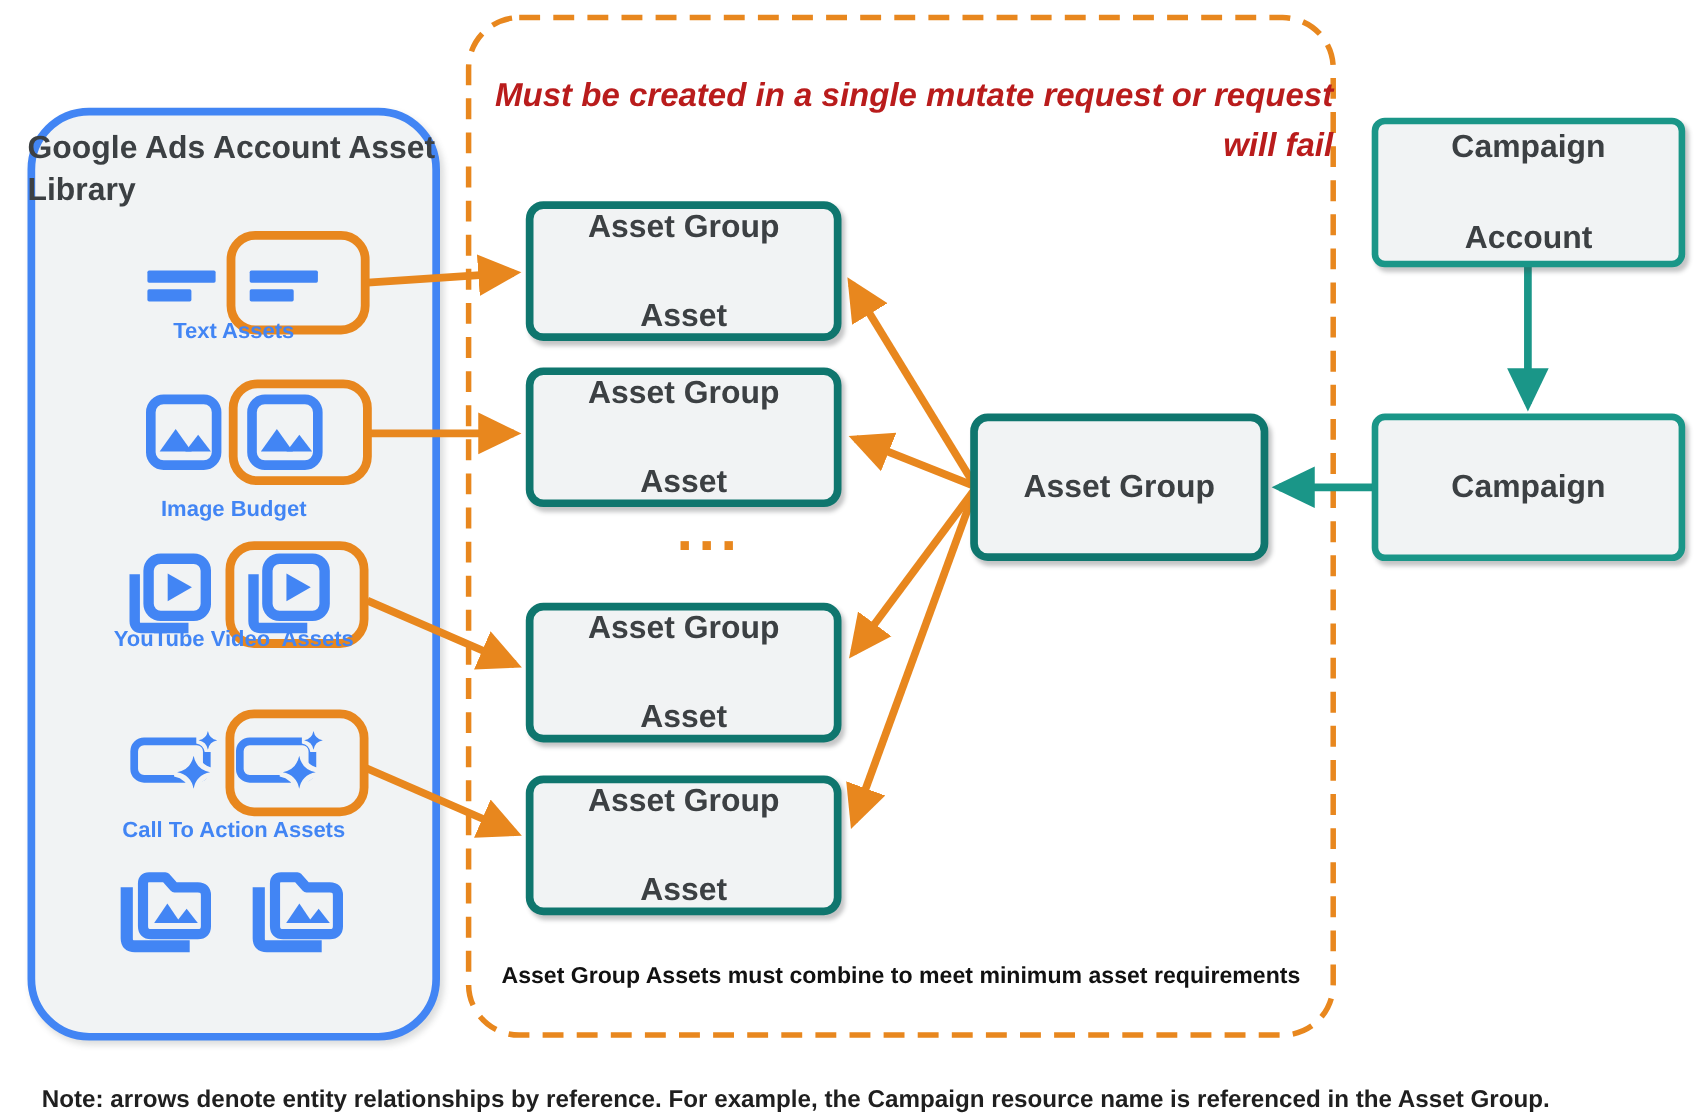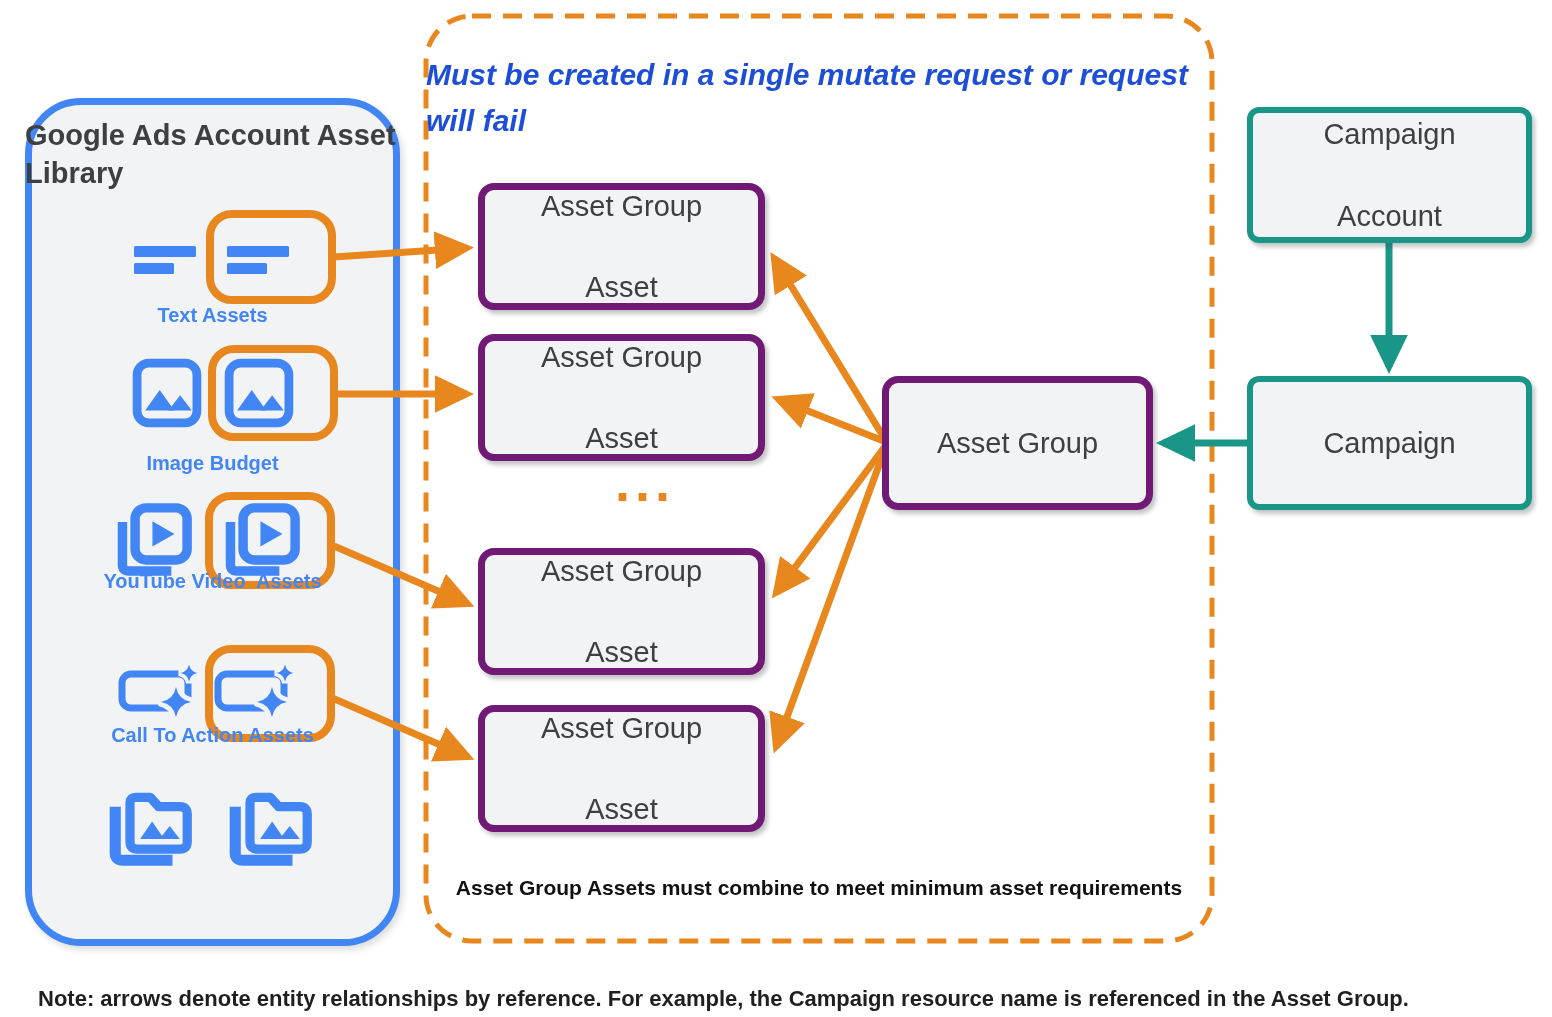--- a/index.html
+++ b/index.html
@@ -21,39 +21,39 @@
     position:absolute;left:25px;width:375px;text-align:center;
     font-size:20px;font-weight:700;color:#4285F4;white-space:pre;z-index:3;
   }
   .icon-wrap{
     position:absolute;box-sizing:border-box;border:8px solid #E8871E;
     border-radius:26px;background:transparent;z-index:3;
   }
   .lib-icon{position:absolute;z-index:4;}
   
   .mutate-title{
-    position:absolute;left:426px;top:52px;width:786px;text-align:left;
-    font-style:italic;font-weight:700;font-size:30px;line-height:46px;color:#1d4ed8;z-index:3;
+    position:absolute;left:426px;top:64px;width:786px;text-align:right;
+    font-style:italic;font-weight:700;font-size:30px;line-height:46px;color:#b91c1c;z-index:3;
   }
   .mutate-caption{
     position:absolute;left:426px;top:876px;width:786px;text-align:center;
     font-weight:700;font-size:21px;color:#111111;z-index:3;
   }
   .ellipsis{
     position:absolute;left:500px;top:455px;width:290px;text-align:center;
     color:#E8871E;font-size:54px;font-weight:800;letter-spacing:5px;line-height:54px;z-index:3;
   }
   
   .ebox{
     position:absolute;box-sizing:border-box;display:flex;flex-direction:column;
     align-items:center;justify-content:center;text-align:center;
-    background:#F1F3F4;font-weight:400;color:#3C4043;z-index:3;gap:44px;
+    background:#F1F3F4;font-weight:700;color:#3C4043;z-index:3;gap:44px;
   }
   .orange-box{
-    border:7px solid #701a75;border-radius:16px;
+    border:7px solid #0f766e;border-radius:16px;
     font-size:29px;line-height:37px;box-shadow:3px 4px 4px rgba(60,64,67,.30);text-align:center;
   }
   .teal-box{
     border:6px solid #1A9688;border-radius:12px;
     font-size:29px;line-height:38px;box-shadow:3px 4px 4px rgba(60,64,67,.30);
   }
   .ebox span{display:block;}
   .aga-box{left:478px;width:287px;height:127px;}
   
   .footnote{
@@ -101,21 +101,21 @@
 
   <svg class="lib-icon" style="left:133px;top:241px" width="64" height="36" viewBox="0 0 64 36">
     <rect x="1" y="5" width="62" height="11" rx="1.5" fill="#4285F4"></rect>
     <rect x="1" y="22" width="40" height="11" rx="1.5" fill="#4285F4"></rect>
   </svg>
   <div class="icon-wrap" style="left:206px;top:210px;width:130px;height:94px"></div>
   <svg class="lib-icon" style="left:226px;top:241px" width="64" height="36" viewBox="0 0 64 36">
     <rect x="1" y="5" width="62" height="11" rx="1.5" fill="#4285F4"></rect>
     <rect x="1" y="22" width="40" height="11" rx="1.5" fill="#4285F4"></rect>
   </svg>
-  <div class="asset-label" style="top:304px">Text Assets</div>
+  <div class="asset-label" style="top:290px">Text Assets</div>
 
   <svg class="lib-icon" style="left:132px;top:358px" width="70" height="70" viewBox="0 0 48 48">
     <rect x="3.5" y="3.5" width="41" height="41" rx="8" fill="none" stroke="#4285F4" stroke-width="6"></rect>
     <path d="M9 36 L19 22 L29 36 Z" fill="#4285F4"></path>
     <path d="M25 36 L33 25.5 L41 36 Z" fill="#4285F4"></path>
   </svg>
   <div class="icon-wrap" style="left:208px;top:345px;width:130px;height:96px"></div>
   <svg class="lib-icon" style="left:224px;top:358px" width="70" height="70" viewBox="0 0 48 48">
     <rect x="3.5" y="3.5" width="41" height="41" rx="8" fill="none" stroke="#4285F4" stroke-width="6"></rect>
     <path d="M9 36 L19 22 L29 36 Z" fill="#4285F4"></path>
@@ -144,21 +144,21 @@
     <path d="M71 4.5 Q72.4 11.6 79.5 13 Q72.4 14.4 71 21.5 Q69.6 14.4 62.5 13 Q69.6 11.6 71 4.5 Z" fill="#4285F4"></path>
   </svg>
   <div class="icon-wrap" style="left:205px;top:645px;width:130px;height:97px"></div>
   <svg class="lib-icon" style="left:214px;top:660px" width="88" height="60" viewBox="0 0 88 60">
     <rect x="4" y="14" width="66" height="34" rx="9" fill="none" stroke="#4285F4" stroke-width="7"></rect>
     <path d="M58 25 Q60.7 39.3 75 42 Q60.7 44.7 58 59 Q55.3 44.7 41 42 Q55.3 39.3 58 25 Z" fill="#F1F3F4" stroke="#F1F3F4" stroke-width="8"></path>
     <path d="M58 27 Q60.4 39.6 73 42 Q60.4 44.4 58 57 Q55.6 44.4 43 42 Q55.6 39.6 58 27 Z" fill="#4285F4"></path>
     <path d="M71 3 Q72.6 11.4 81 13 Q72.6 14.6 71 23 Q69.4 14.6 61 13 Q69.4 11.4 71 3 Z" fill="#F1F3F4" stroke="#F1F3F4" stroke-width="6"></path>
     <path d="M71 4.5 Q72.4 11.6 79.5 13 Q72.4 14.4 71 21.5 Q69.6 14.4 62.5 13 Q69.6 11.6 71 4.5 Z" fill="#4285F4"></path>
   </svg>
-  <div class="asset-label" style="top:724px">Call To Action Assets</div>
+  <div class="asset-label" style="top:744px">Call To Action Assets</div>
 
   <svg class="lib-icon" style="left:106px;top:783px" width="96" height="88" viewBox="0 0 52 46">
     <path d="M5 12 V37 Q5 41 9 41 H36" fill="none" stroke="#4285F4" stroke-width="6"></path>
     <path d="M13 10 Q13 7 16 7 H24 L28.5 12 H40 Q44 12 44 16 V31 Q44 35 40 35 H17 Q13 35 13 31 Z" fill="none" stroke="#4285F4" stroke-width="5" stroke-linejoin="round"></path>
     <path d="M18.5 29.5 L25 20 L31.5 29.5 Z" fill="#4285F4"></path>
     <path d="M29 29.5 L34.5 22.5 L40 29.5 Z" fill="#4285F4"></path>
   </svg>
   <svg class="lib-icon" style="left:226px;top:783px" width="96" height="88" viewBox="0 0 52 46">
     <path d="M5 12 V37 Q5 41 9 41 H36" fill="none" stroke="#4285F4" stroke-width="6"></path>
     <path d="M13 10 Q13 7 16 7 H24 L28.5 12 H40 Q44 12 44 16 V31 Q44 35 40 35 H17 Q13 35 13 31 Z" fill="none" stroke="#4285F4" stroke-width="5" stroke-linejoin="round"></path>

